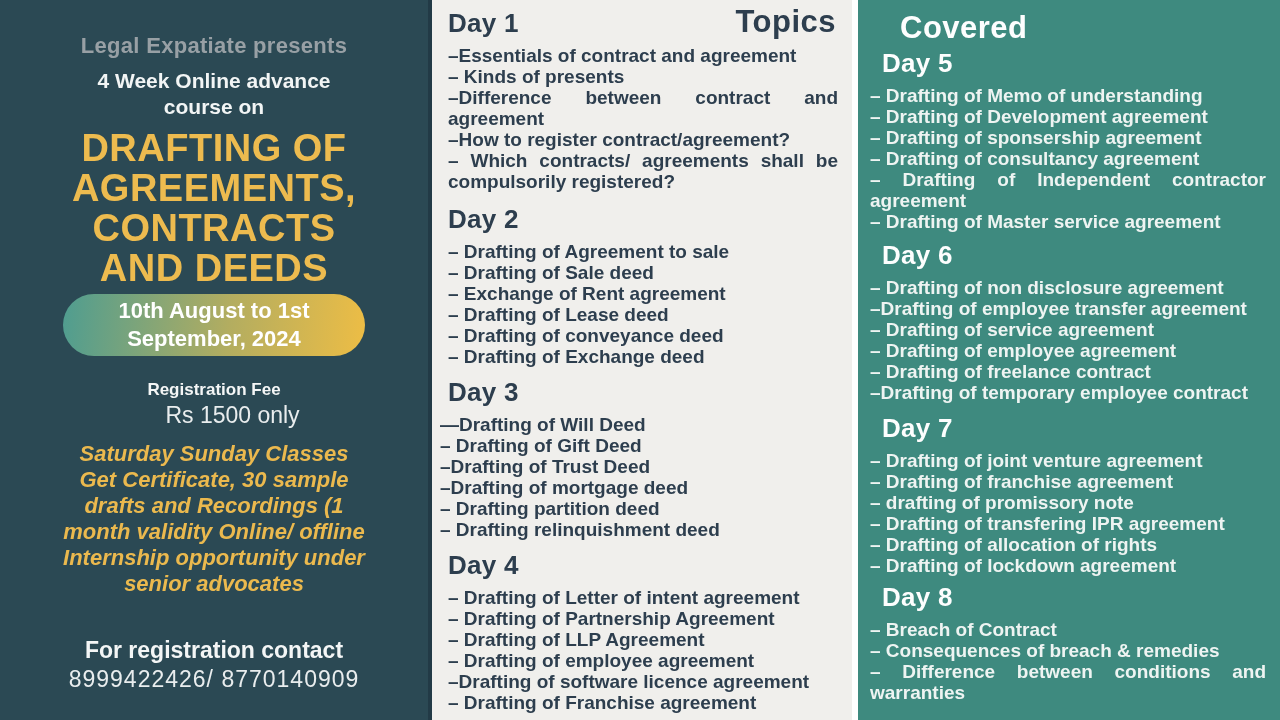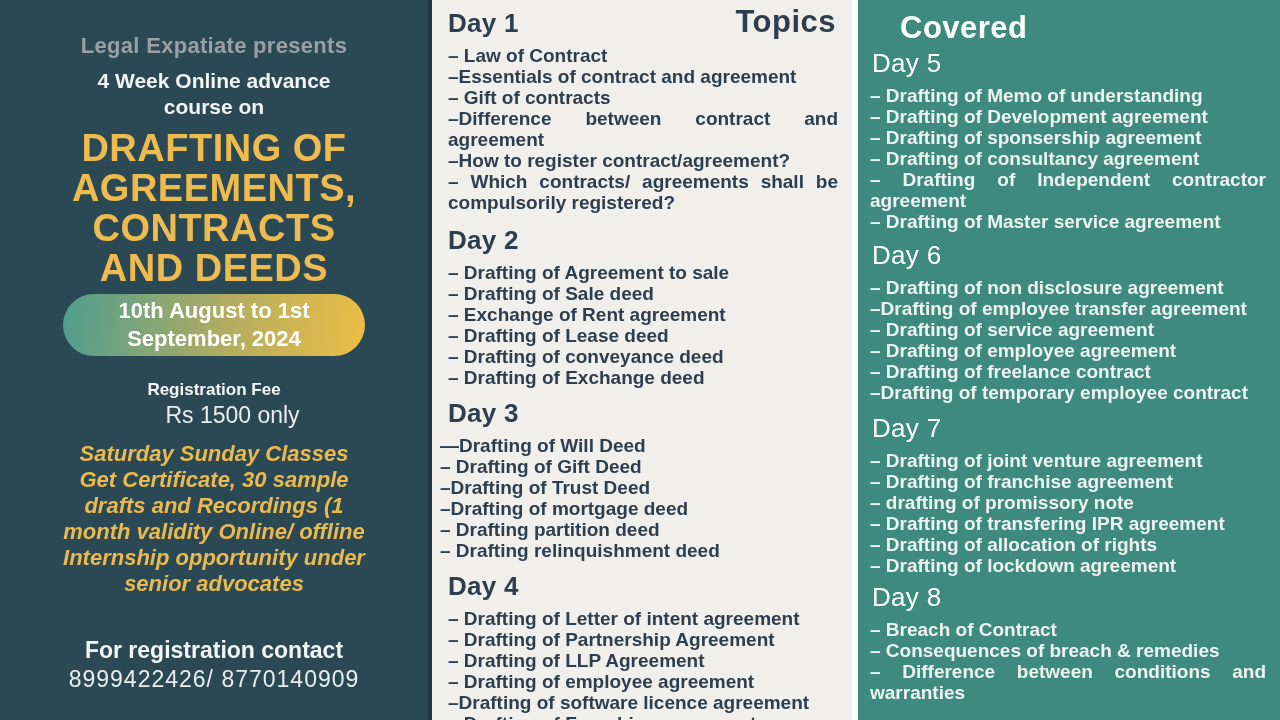--- a/index.html
+++ b/index.html
@@ -98,22 +98,22 @@
   
   .covered-panel {
     position: absolute; left: 858px; top: 0; width: 422px; height: 720px;
     background: #3e8a7f; padding: 6px 14px 0 12px; overflow: hidden;
   }
   .covered-heading {
     font-size: 31px; font-weight: 800; color: #fdfefe;
     margin: 4px 0 0 30px; letter-spacing: 0.5px;
   }
   .day-heading-r {
-    font-size: 26px; font-weight: 400; color: #fdfefe;
-    margin: 2px 0 0 2px; line-height: 30px; letter-spacing: 0.3px;
+    font-size: 26px; font-weight: 700; color: #fdfefe;
+    margin: 2px 0 0 12px; line-height: 30px; letter-spacing: 0.3px;
   }
   .covered-panel .topic-list li { color: #eef4f2; }
   .r-mt8 { margin-top: 8px; }
   .r-mt10 { margin-top: 10px; }
   .r-mt6 { margin-top: 6px; }
 </style>
 </head>
 <body>
 
 <div class="poster">
@@ -131,23 +131,22 @@
     <div class="contact-label">For registration contact</div>
     <div class="contact-numbers">8999422426/ 8770140909</div>
   </aside>
 
   <main class="topics-panel">
     <div class="mid-head">
       <h2 class="day-heading">Day 1</h2>
       <h2 class="topics-heading">Topics</h2>
     </div>
     <ul class="topic-list">
-      <li>– Law of Contract</li>
       <li>–Essentials of contract and agreement</li>
-      <li>– Gift of contracts</li>
+      <li>– Kinds of presents</li>
       <li>–Difference between contract and agreement</li>
       <li>–How to register contract/agreement?</li>
       <li>– Which contracts/ agreements shall be compulsorily registered?</li>
     </ul>
 
     <h2 class="day-heading mt12">Day 2</h2>
     <ul class="topic-list">
       <li>– Drafting of Agreement to sale</li>
       <li>– Drafting of Sale deed</li>
       <li>– Exchange of Rent agreement</li>

